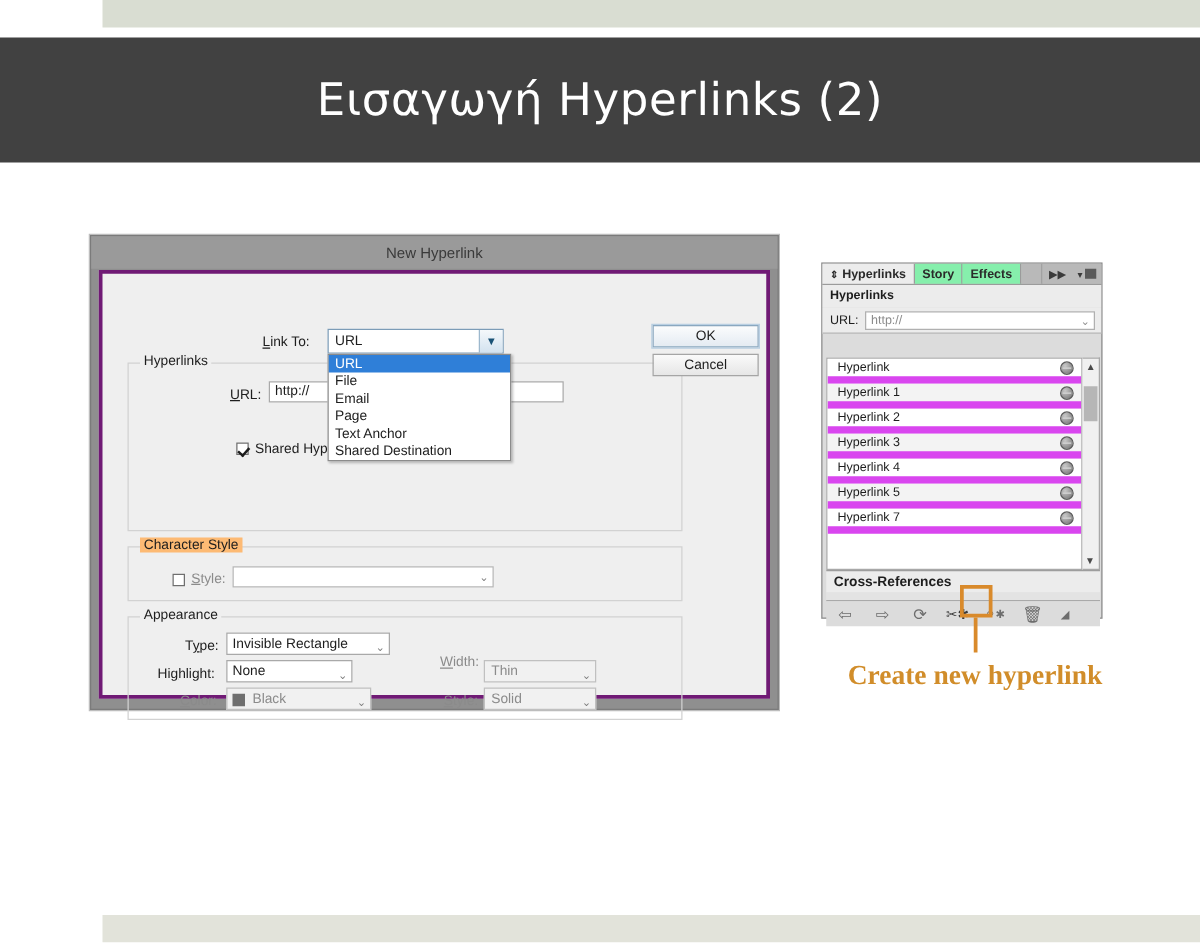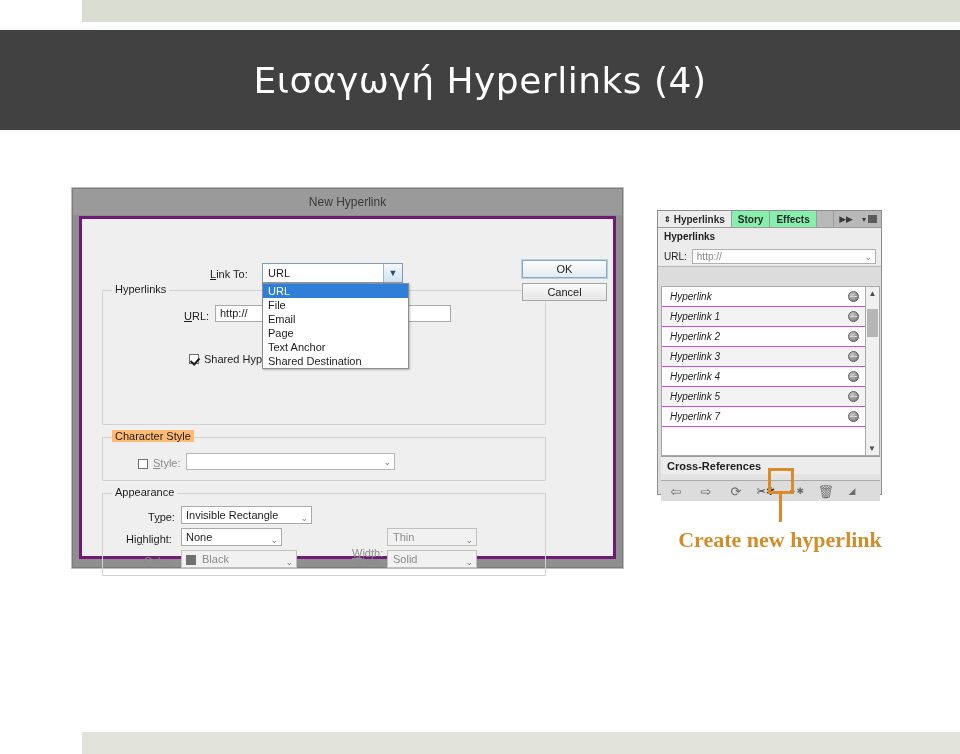--- a/index.html
+++ b/index.html
@@ -130,21 +130,21 @@
   #type-label      { position:absolute; left:66px; top:292px; }
   #type-select     { position:absolute; left:99px; top:287px; width:131px; height:18px;
                      background:#ffffff; border:1px solid #a9a9a9; font-size:11px; line-height:16px; padding-left:4px;}
   #highlight-label { position:absolute; left:44px; top:314px; }
   #highlight-select{ position:absolute; left:99px; top:309px; width:101px; height:18px;
                      background:#ffffff; border:1px solid #a9a9a9; font-size:11px; line-height:16px; padding-left:4px;}
   #color-label     { position:absolute; left:62px; top:336px; color:#8b8b8b; }
   #color-select    { position:absolute; left:99px; top:331px; width:116px; height:18px;
                      background:#f1f1f1; border:1px solid #c0c0c0; font-size:11px; line-height:16px; padding-left:20px; color:#8b8b8b;}
   #color-swatch    { position:absolute; left:4px; top:4px; width:10px; height:10px; background:#6f6f6f;}
-  #width-label     { position:absolute; left:270px; top:328px; color:#8b8b8b;}
+  #width-label     { position:absolute; left:270px; top:305px; color:#8b8b8b;}
   #width-select    { position:absolute; left:305px; top:309px; width:90px; height:18px;
                      background:#f1f1f1; border:1px solid #c0c0c0; font-size:11px; line-height:16px; padding-left:5px; color:#8b8b8b;}
   #wstyle-label    { position:absolute; left:273px; top:336px; color:#8b8b8b;}
   #wstyle-select   { position:absolute; left:305px; top:331px; width:90px; height:18px;
                      background:#f1f1f1; border:1px solid #c0c0c0; font-size:11px; line-height:16px; padding-left:5px; color:#8b8b8b;}
 
   
   #ok-button {
     position:absolute; left:440px; top:41px; width:85px; height:18px;
     background:linear-gradient(#fbfcfd,#e4ebf2);
@@ -194,21 +194,21 @@
     position:relative;
   }
 
   #panel-list {
     position:absolute; left:3px; top:75px; width:205px; height:170px;
     background:#ffffff; border:1px solid #a8a8a8; overflow:hidden;
   }
   .hl-row {
     height:20px; display:flex; align-items:center; justify-content:space-between;
     padding:0 6px 0 8px; font-size:10px; color:#1d1d1d;
-    border-bottom:1px solid #d946ef; background:#f3f3f3;font-style:italic;
+    border-bottom:6px solid #d946ef; background:#f3f3f3;
   }
   .hl-row:nth-child(odd) { background:#ffffff; }
   .globe {
     width:11px; height:11px; border-radius:50%;
     background:radial-gradient(circle at 35% 30%, #c9c9c9, #6e6e6e);
     border:1px solid #5d5d5d; position:relative;
   }
   .globe:after {
     content:""; position:absolute; left:1px; top:4px; width:7px; height:1px; background:#d7d7d7;
   }
@@ -257,21 +257,21 @@
     font-size:22px; text-align:center;
   }
 </style>
 </head>
 <body>
 
 <div id="slide-top-bar"></div>
 <div id="slide-bottom-bar"></div>
 
 <div id="slide-title-band">
-  <div id="slide-title">Εισαγωγή Hyperlinks (4)</div>
+  <div id="slide-title">Εισαγωγή Hyperlinks (2)</div>
 </div>
 
 <div id="dialog">
 
   <div id="dialog-titlebar">
     <span>New Hyperlink</span>
   </div>
 
   <div id="dialog-body">
 

